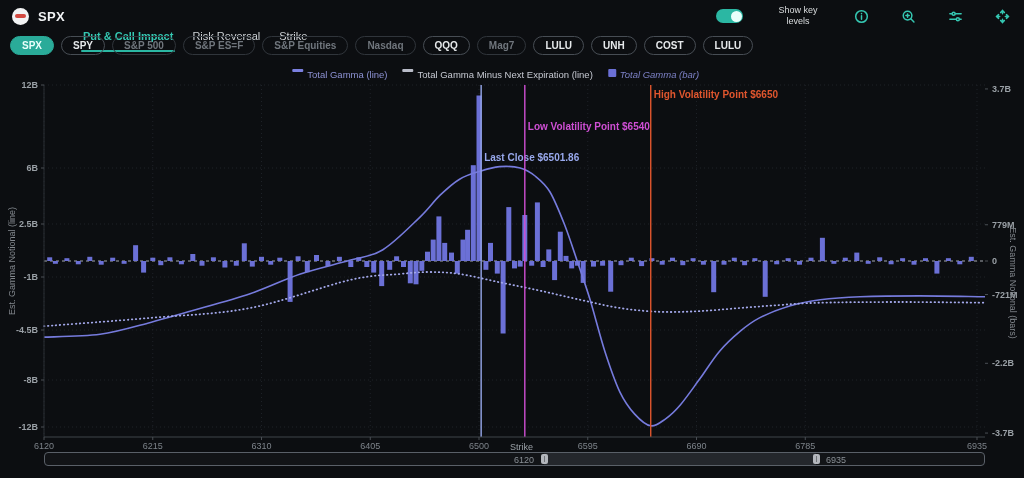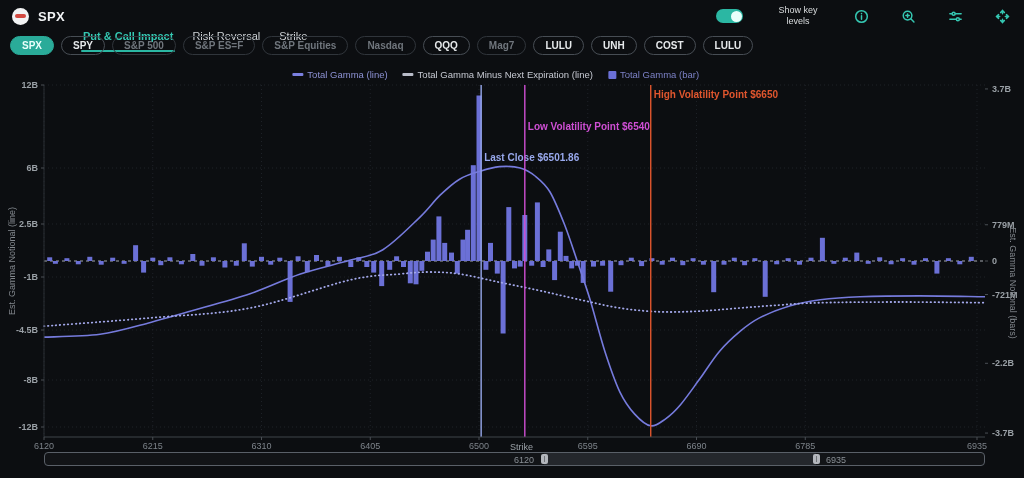--- a/index.html
+++ b/index.html
@@ -24,21 +24,21 @@
   .hicon svg { width:15px; height:15px; stroke:#35c7b2; fill:none; stroke-width:1.6; stroke-linecap:round; stroke-linejoin:round; }
 
   
   .pills { position:absolute; top:33px; left:10px; right:10px; height:24px; display:flex; align-items:center; gap:7px; }
   .pill { font-size:10px; padding:3px 11px; border-radius:999px; border:1px solid #474d54; color:#e6e9eb; font-weight:600; cursor:pointer; white-space:nowrap; background:transparent; }
   .pill.dim { color:#70767d; border-color:#30353b; font-weight:700; }
   .pill.selected { background:#2aab99; border-color:#2aab99; color:#07231e; color:#eafffb; }
 
   
   .legend { position:absolute; top:69px; left:50%; transform:translateX(-54%); display:flex; gap:15px; align-items:center; z-index:3; }
-  .legend-item { display:flex; align-items:center; gap:4px; font-size:9.5px; cursor:pointer; white-space:nowrap; }
+  .legend-item { display:flex; align-items:flex-start; gap:4px; font-size:9.5px; cursor:pointer; white-space:nowrap; }
   .lmark { width:11px; height:3px; border-radius:1px; }
   .lmark.square { width:8px; height:8px; border-radius:1px; }
 
   
   .chart-wrap { position:absolute; top:57px; left:0; width:1024px; height:398px; }
   svg text { font-family:"Liberation Sans","DejaVu Sans",sans-serif; }
 
   
   .slider { position:absolute; left:44px; top:452px; width:941px; height:14px; border:1px solid #5a6068; border-radius:4px; background:#121417; cursor:pointer; }
   .slider-sel { position:absolute; left:499px; width:272px; top:0; bottom:0; background:#24272c; }
@@ -123,21 +123,21 @@
       <div class="legend-item">
         <span class="lmark" style="background: rgb(123, 128, 224);"></span>
         <span style="color: rgb(141, 146, 212);">Total Gamma (line)</span>
       </div>
       <div class="legend-item">
         <span class="lmark" style="background: rgb(185, 188, 200);"></span>
         <span style="color: rgb(198, 201, 210);">Total Gamma Minus Next Expiration (line)</span>
       </div>
       <div class="legend-item">
         <span class="lmark square" style="background: rgb(107, 112, 214);"></span>
-        <span style="color: rgb(124, 129, 198);">Total Gamma (bar)</span>
+        <span style="color: rgb(124, 129, 198); font-style: italic;">Total Gamma (bar)</span>
       </div>
     </div>
 
   <div class="chart-wrap">
     <svg id="chart" width="1024" height="398" viewBox="0 0 1024 398">
         <g>
           <line x1="44" x2="44" y1="28" y2="380" stroke="#1e2228" stroke-width="1" stroke-dasharray="1 3"></line>
           <line x1="152.7530413625304" x2="152.7530413625304" y1="28" y2="380" stroke="#1e2228" stroke-width="1" stroke-dasharray="1 3"></line>
           <line x1="261.5060827250608" x2="261.5060827250608" y1="28" y2="380" stroke="#1e2228" stroke-width="1" stroke-dasharray="1 3"></line>
           <line x1="370.25912408759126" x2="370.25912408759126" y1="28" y2="380" stroke="#1e2228" stroke-width="1" stroke-dasharray="1 3"></line>

